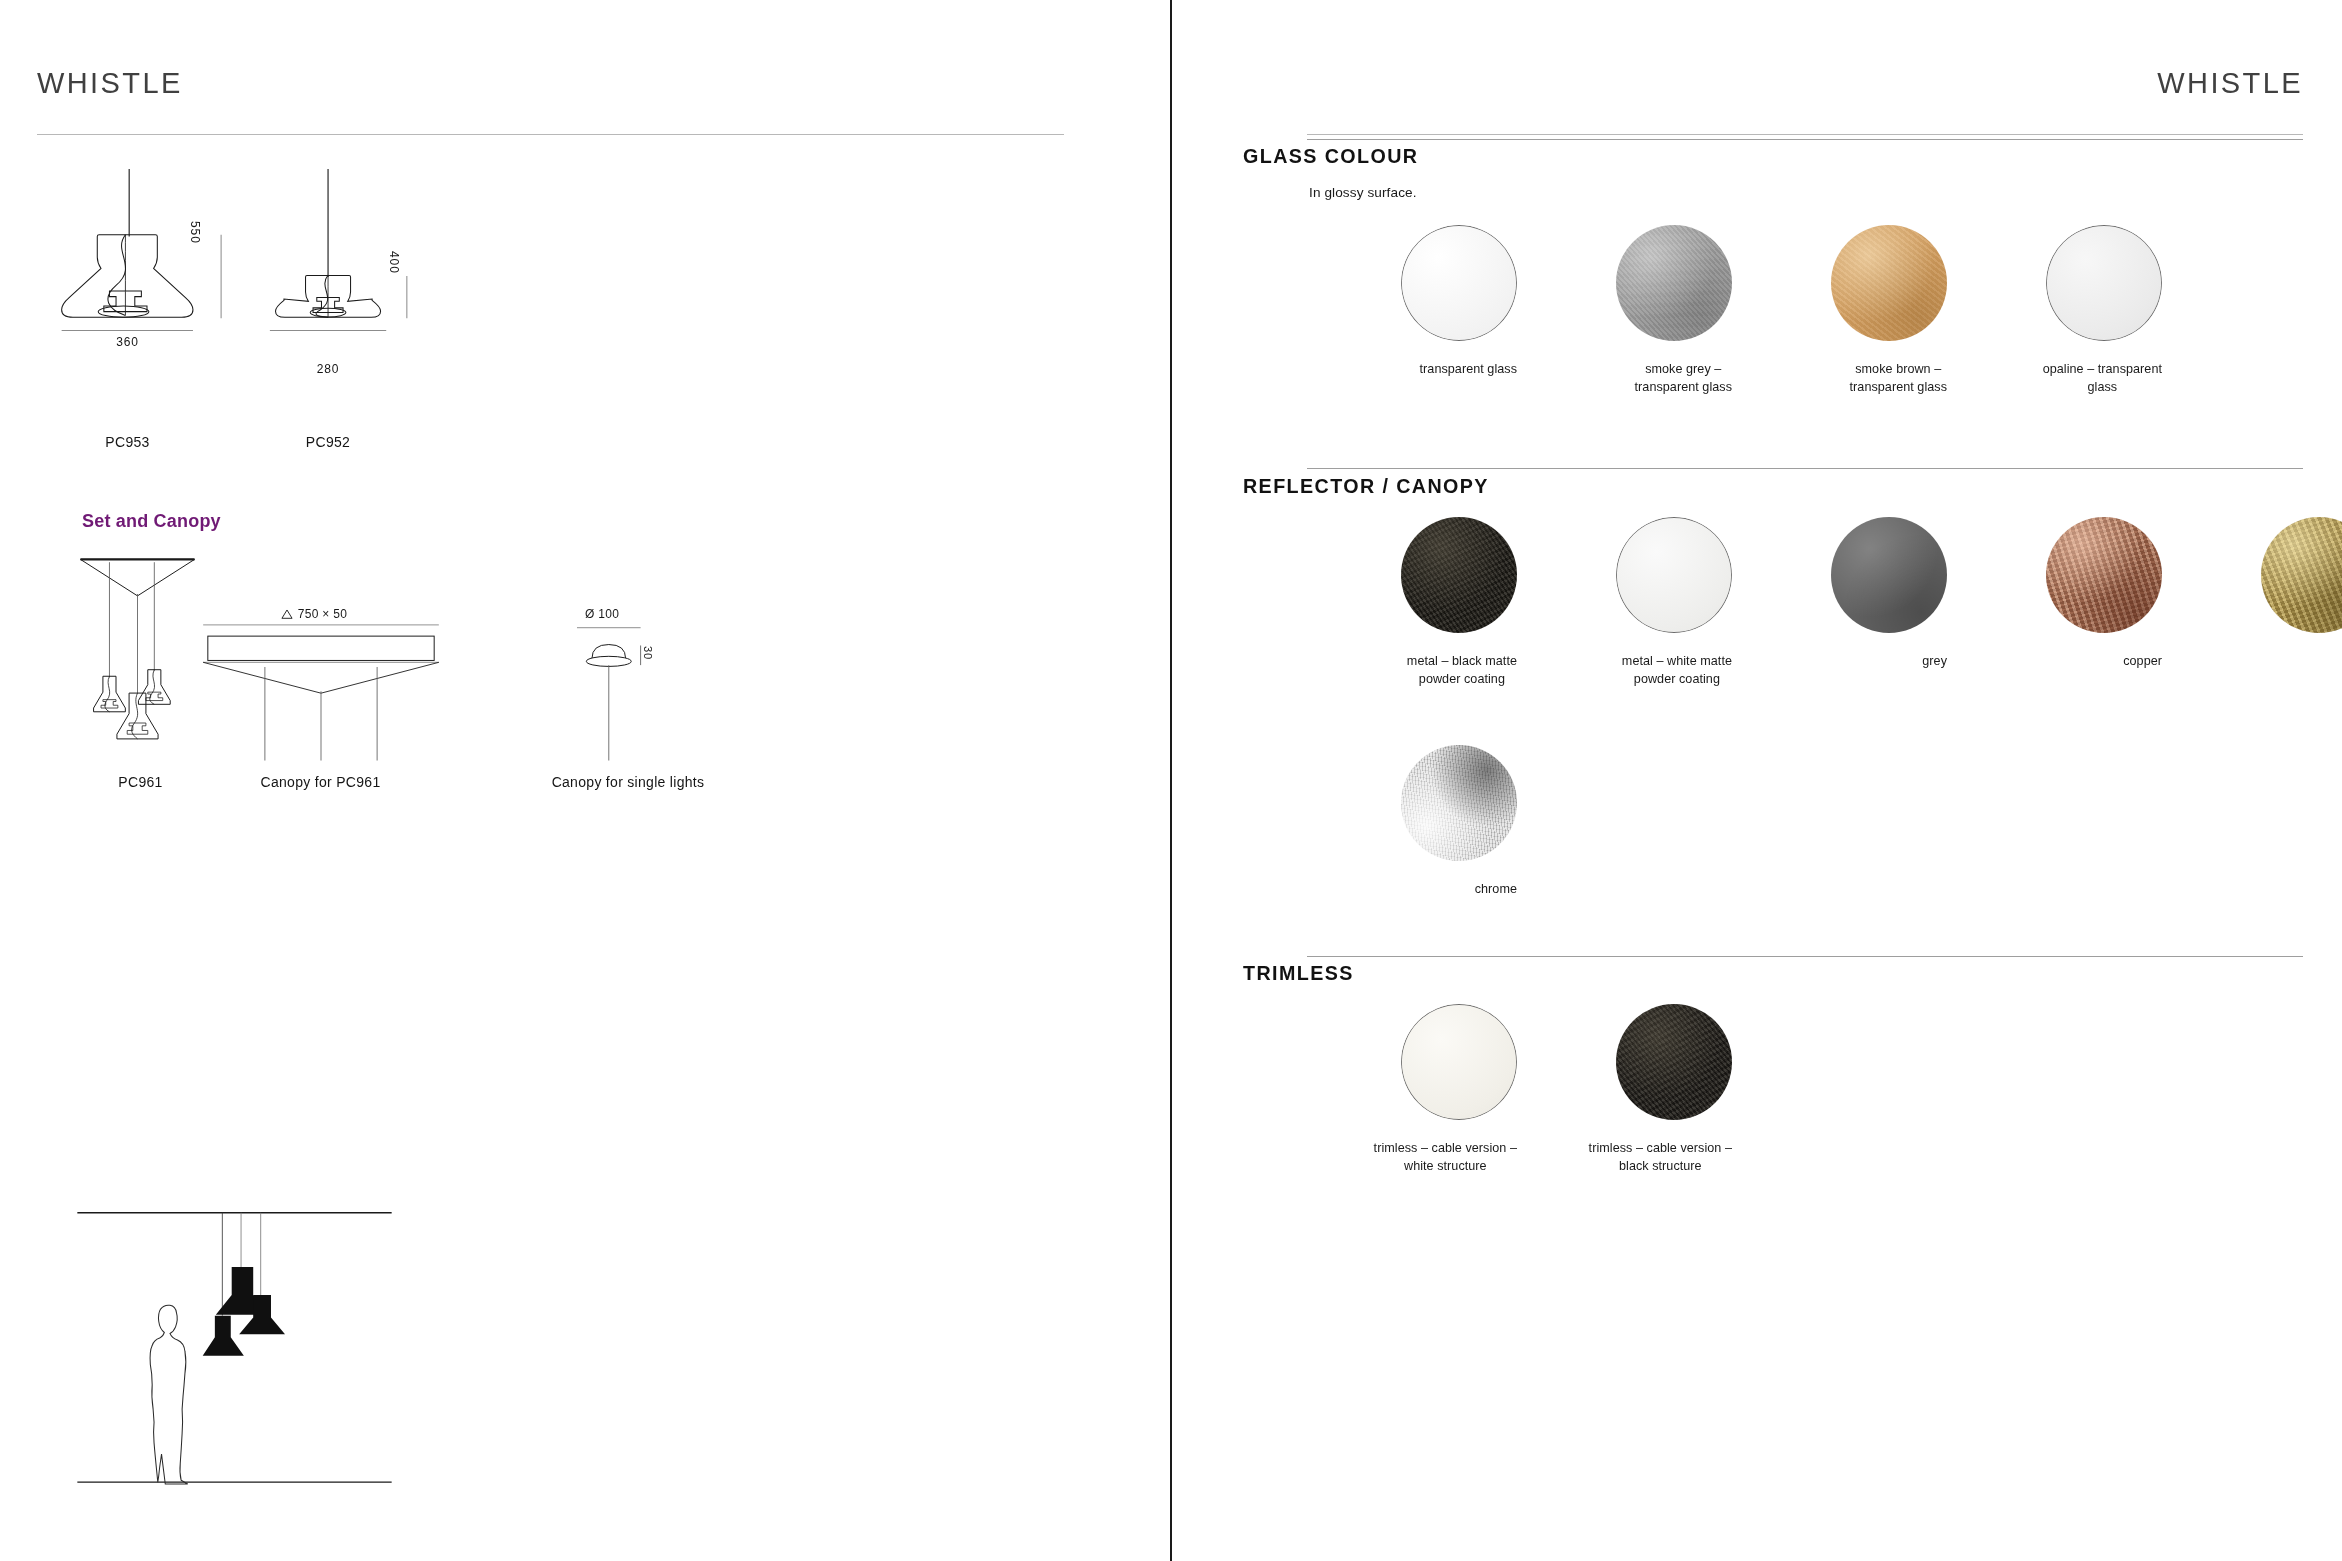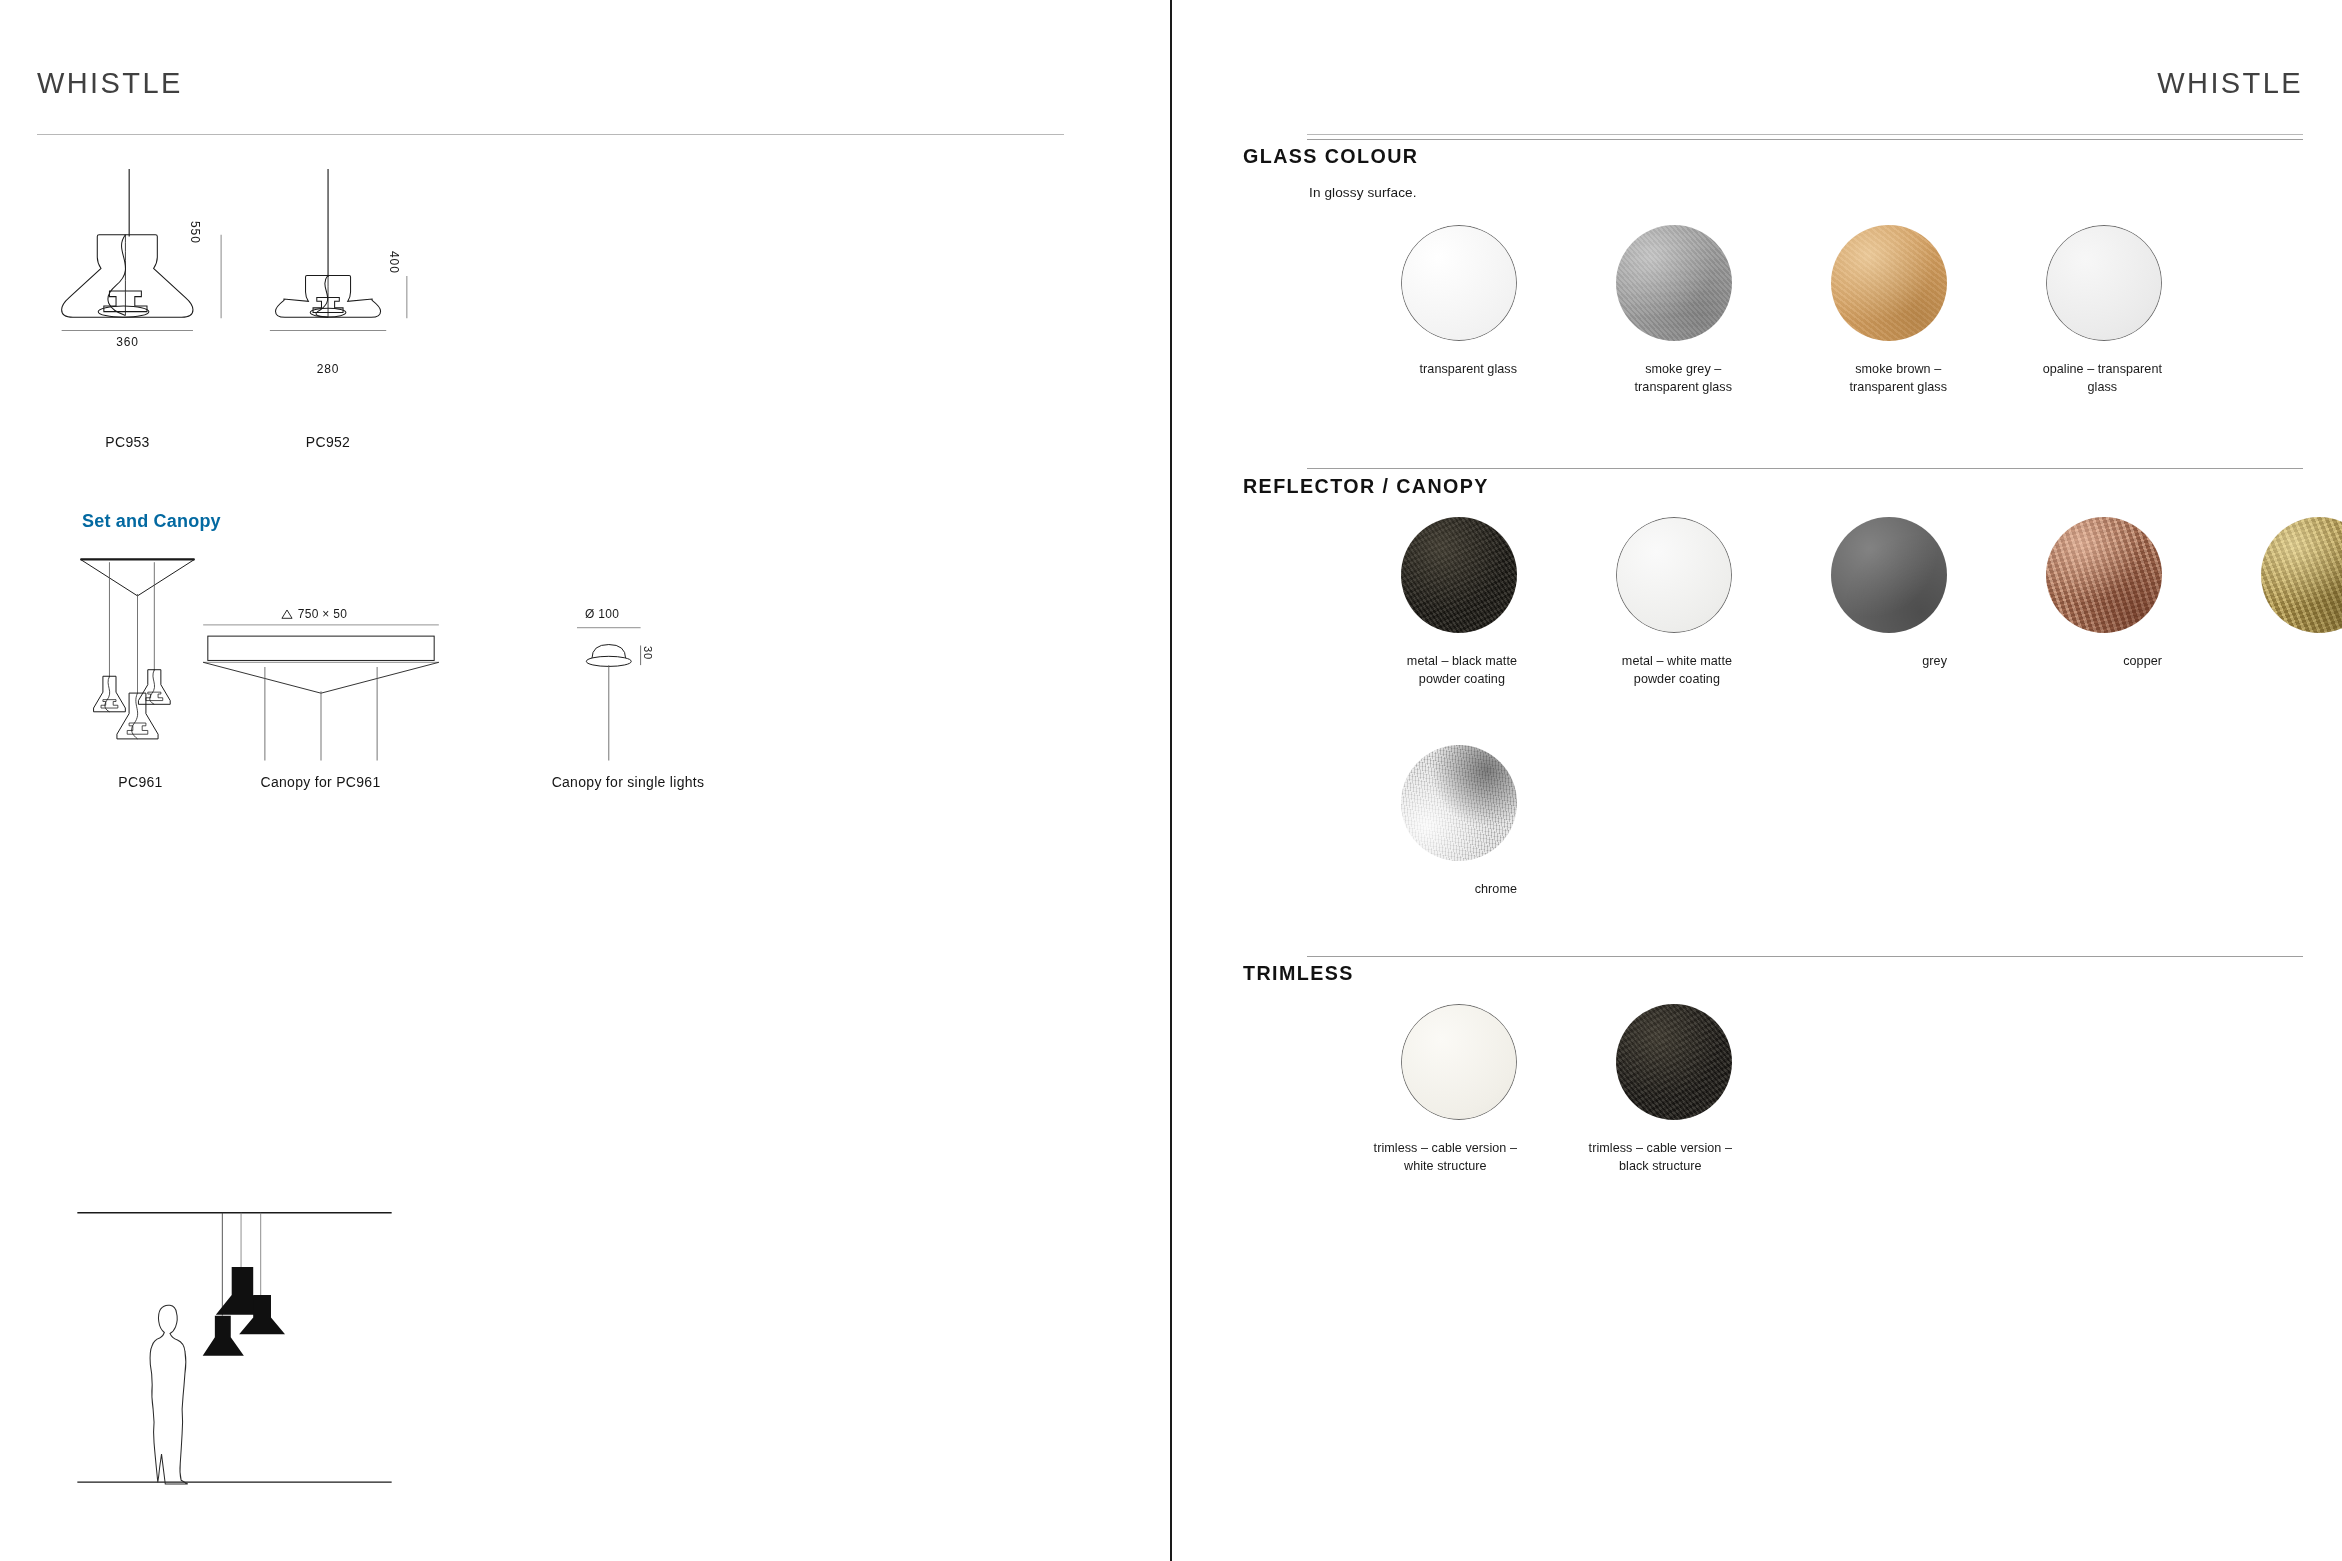--- a/index.html
+++ b/index.html
@@ -31,21 +31,21 @@
 
   
   .svg-abs{position:absolute;}
 
   .caption{
     position:absolute;font-size:14px;letter-spacing:0.3px;text-align:center;
     color:#151515;
   }
   .subhead{
     position:absolute;font-size:18px;font-weight:700;letter-spacing:0.2px;
-    color:#0369a1;
+    color:#701a75;
   }
 
   
   .sec-rule{position:absolute;height:0.9px;background:#9e9e9e;left:1307px;width:996px;}
   .sec-title{
     position:absolute;left:1243px;font-size:19.7px;letter-spacing:1.4px;
     font-weight:700;color:#121212;
   }
   .sec-note{
     position:absolute;left:1309px;font-size:13.6px;letter-spacing:0.1px;color:#1a1a1a;

